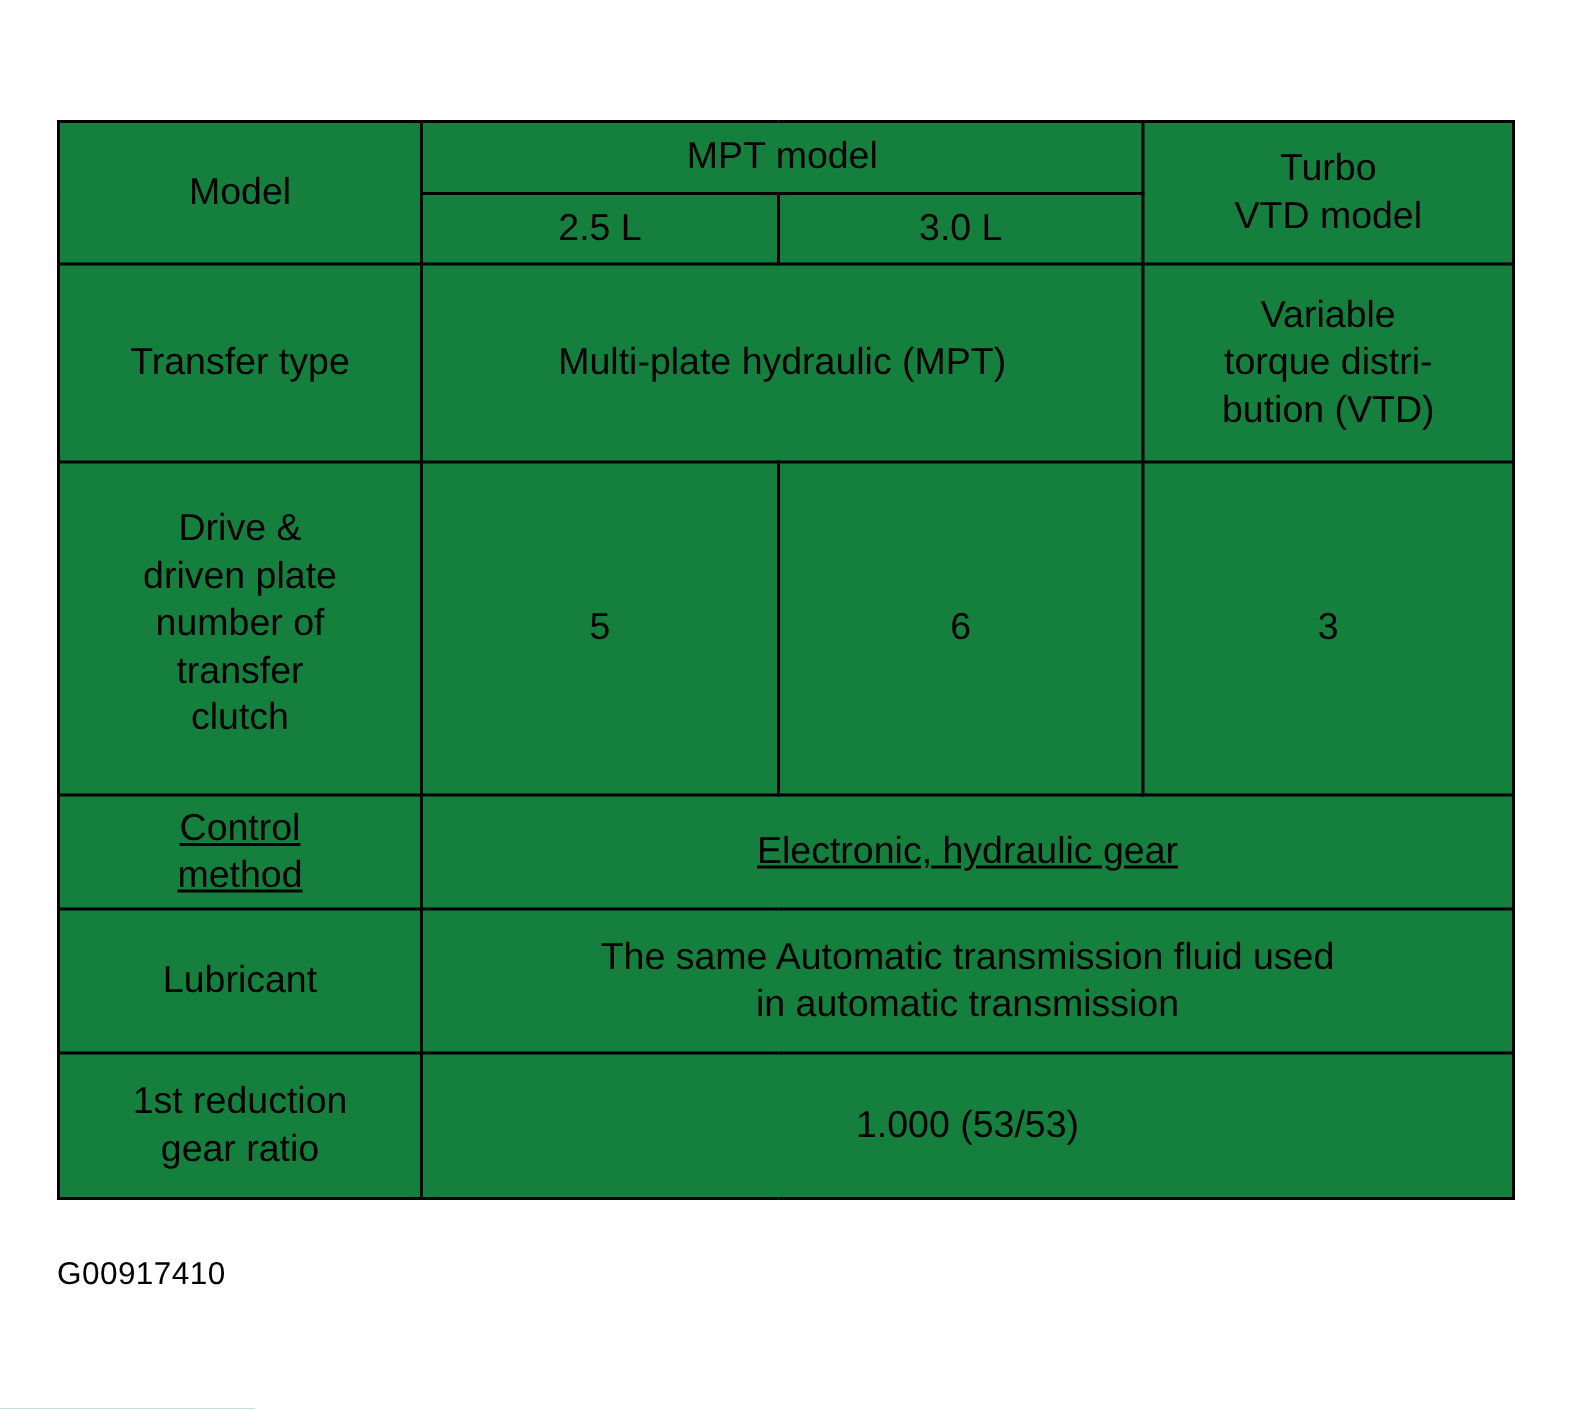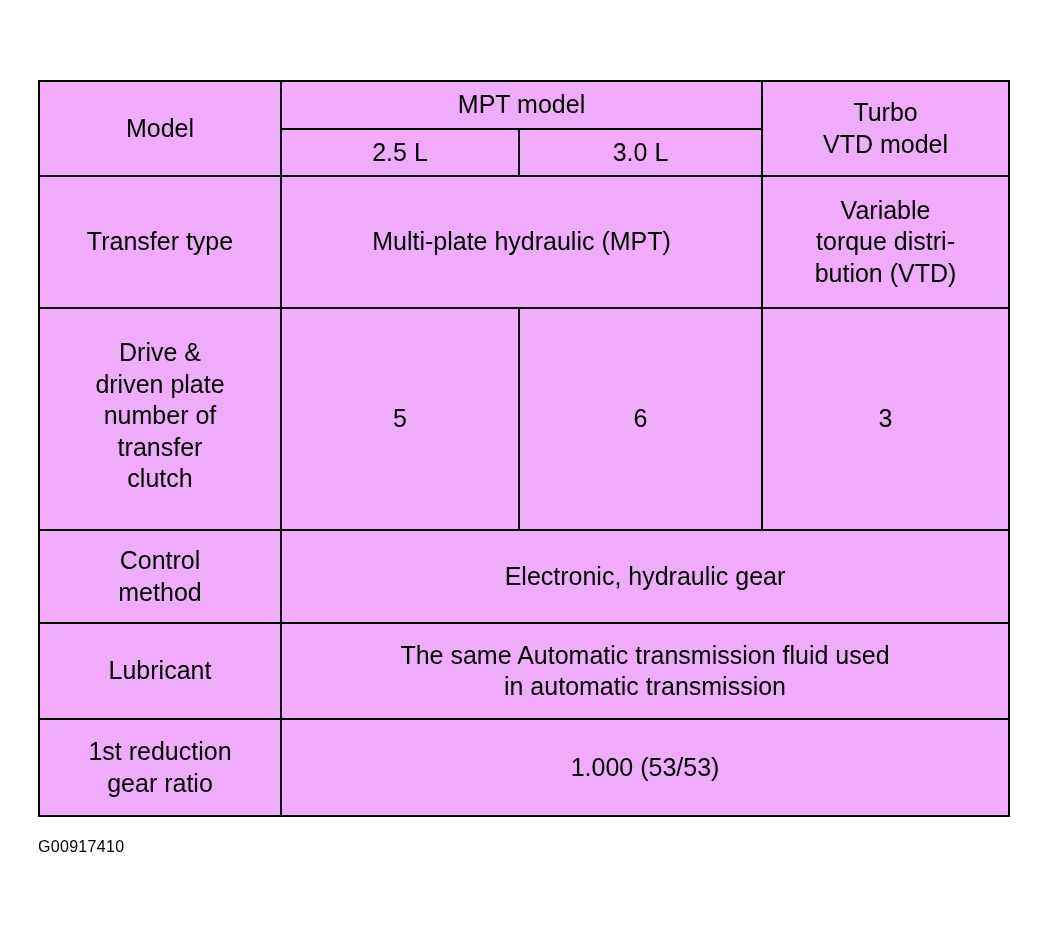--- a/index.html
+++ b/index.html
@@ -27,21 +27,21 @@
   }
 
   
   .spec-table {
     position: absolute;
     left: 38px;
     top: 80px;
     width: 970px;          
     border-collapse: collapse;
     table-layout: fixed;
-    background: #f0abfc;
+    background: #15803d;
   }
   .spec-table col.c-label { width: 242px; }   
   .spec-table col.c-25    { width: 238px; }   
   .spec-table col.c-30    { width: 243px; }   
   .spec-table col.c-vtd   { width: 247px; }   
 
   .spec-table td {
     border: 2px solid #000000;
     padding: 0;
     vertical-align: middle;
@@ -67,38 +67,38 @@
     text-align: center;
     padding: 10px 8px;
     border-radius: 17px;
   }
 
   
   .r-head-top   { height: 48px; }
   .r-head-sub   { height: 47px; }
   .r-transfer   { height: 132px; }
   .r-plates     { height: 222px; }
-  .r-control    { height: 93px; }
+  .r-control    { height: 76px; text-decoration: underline; }
   .r-lubricant  { height: 96px; }
   .r-ratio      { height: 97px; }
 
   .num {
     font-size: 27px;
   }
 
   .nowrap { white-space: nowrap; }
 
   .multiline { white-space: pre-line; }
 
   
   .figure-id {
     position: absolute;
     left: 38px;
     top: 838px;
-    font-size: 16px;
+    font-size: 21px;
     letter-spacing: 0.3px;
     color: #000000;
     white-space: nowrap;
   }
 </style>
 </head>
 <body>
 
 <div class="sheet">
 

